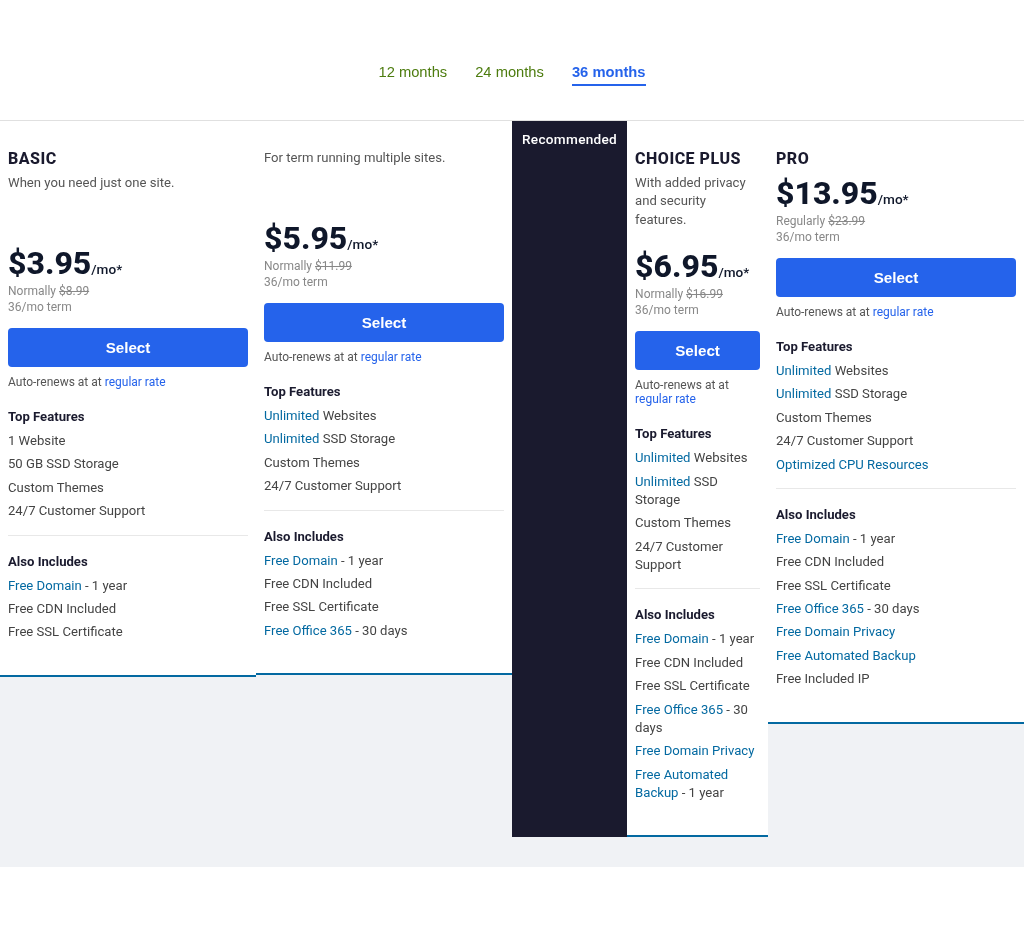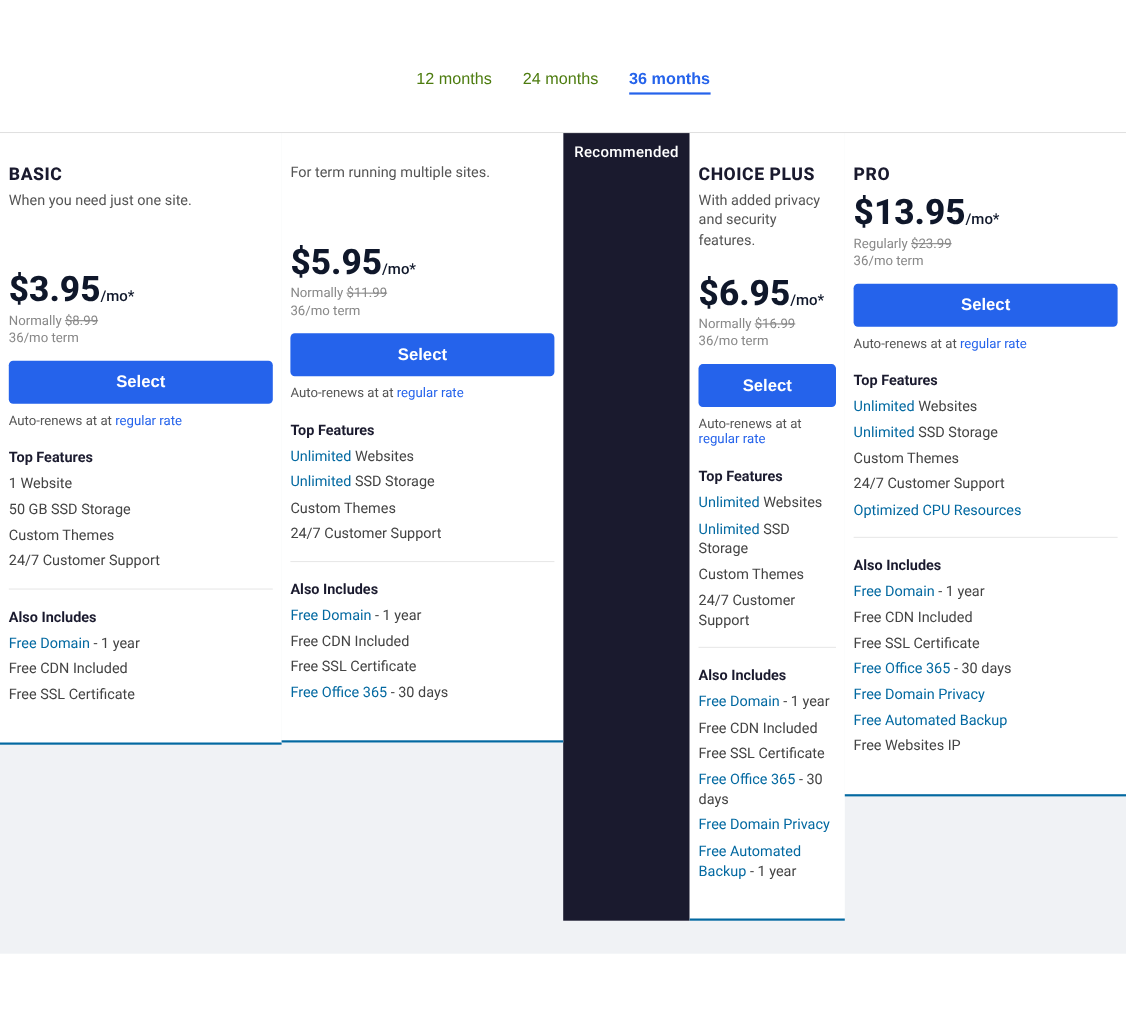--- a/index.html
+++ b/index.html
@@ -289,19 +289,19 @@
             </ul>
             <hr class="divider">
             <div class="section-label">Also Includes</div>
             <ul class="feature-list">
               <li><a href="#">Free Domain</a> - 1 year</li>
               <li>Free CDN Included</li>
               <li>Free SSL Certificate</li>
               <li><a href="#">Free Office 365</a> - 30 days</li>
               <li><a href="#">Free Domain Privacy</a></li>
               <li><a href="#">Free Automated Backup</a></li>
-              <li>Free Websites IP</li>
+              <li>Free Included IP</li>
             </ul>
           </div>
         </div>
       </div>
   </div>
 </div>
 
 </body></html>

